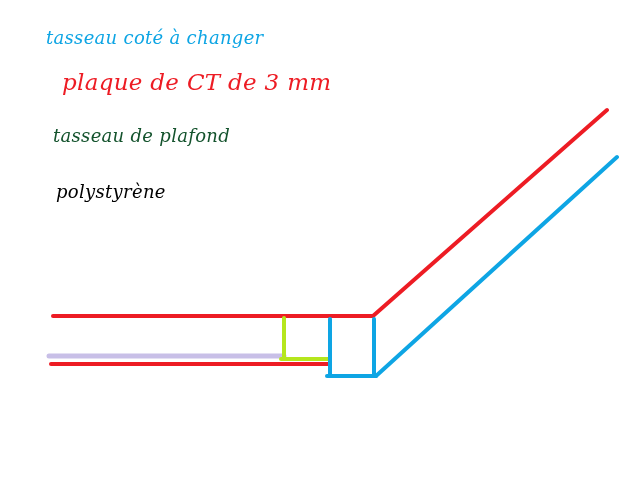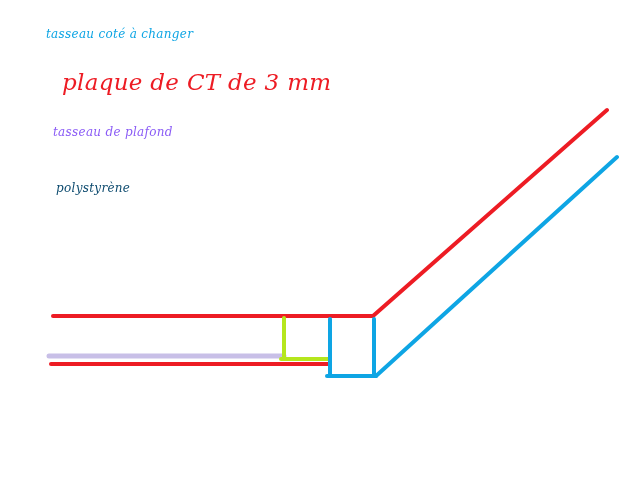--- a/index.html
+++ b/index.html
@@ -1,37 +1,37 @@
 <!DOCTYPE html>
 <html><head>
 <meta charset="utf-8">
 <style>
   html, body { margin: 0; padding: 0; background: #ffffff; }
   body { width: 640px; height: 480px; position: relative; overflow: hidden; }
   .label {
     position: absolute;
     font-family: "DejaVu Serif", serif;
     font-style: italic;
-    font-size: 12px;
+    font-size: 18px;
     white-space: nowrap;
     letter-spacing: 0.3px;
   }
   #lbl-blue   { left: 46px; top: 27px; }
   #lbl-red    { left: 62px; top: 69px; font-size: 23px; }
   #lbl-green  { left: 53px; top: 125px; }
   #lbl-purple { left: 56px; top: 181px; }
   svg { position: absolute; left: 0; top: 0; }
 </style>
 </head>
 <body>
 
 <div id="lbl-blue" class="label" style="color:#0ea5e4">tasseau coté à changer</div>
 <div id="lbl-red" class="label" style="color:#ed1c24">plaque de CT de 3 mm</div>
-<div id="lbl-green" class="label" style="color:#8b5cf6">tasseau de plafond</div>
-<div id="lbl-purple" class="label" style="color:#0c4a6e">polystyrène</div>
+<div id="lbl-green" class="label" style="color:#14532d">tasseau de plafond</div>
+<div id="lbl-purple" class="label" style="color:#000000">polystyrène</div>
 
 <svg width="640" height="480" viewBox="0 0 640 480">
   <g stroke-linecap="round" fill="none" stroke-width="4">
 
     <line x1="49" y1="356" x2="284" y2="356" stroke="#c8bfe7" stroke-width="5"></line>
 
     <line x1="53" y1="316" x2="373" y2="316" stroke="#ed1c24"></line>
     <line x1="51" y1="364" x2="330" y2="364" stroke="#ed1c24"></line>
     <line x1="373" y1="316" x2="607" y2="110" stroke="#ed1c24"></line>
 

